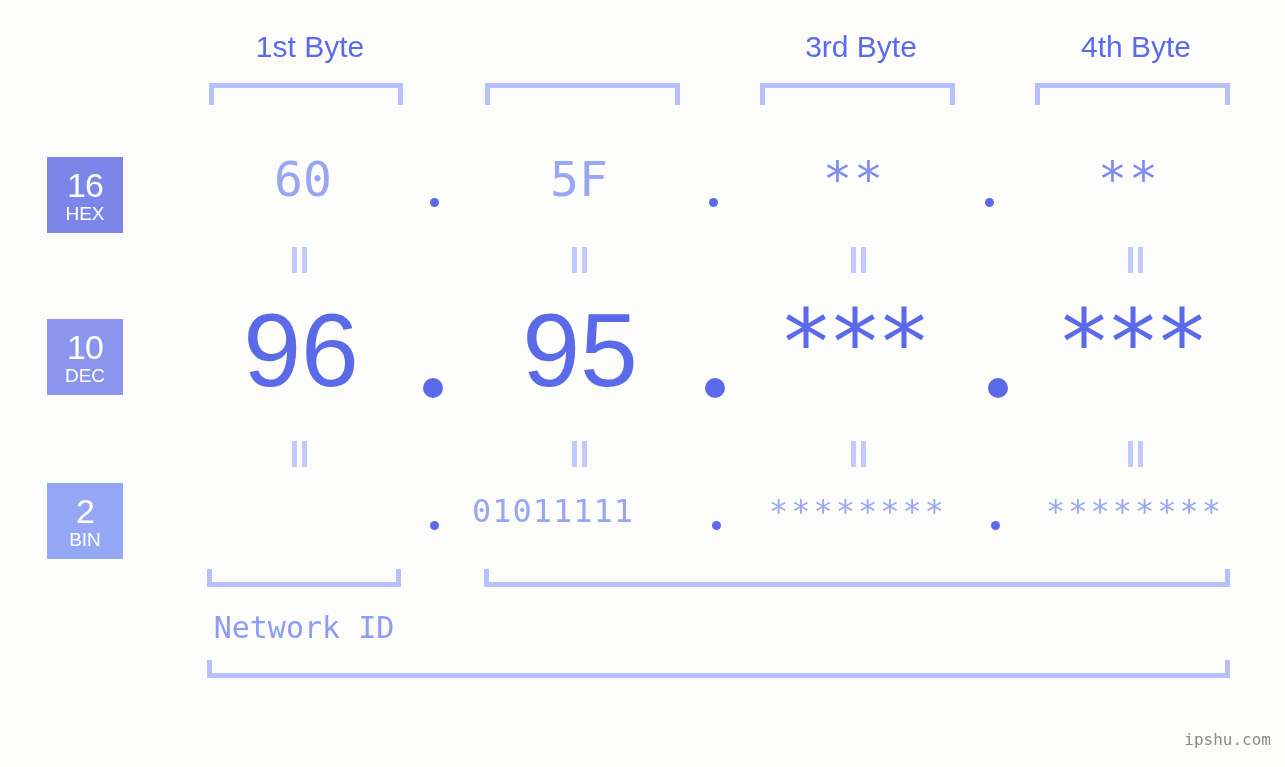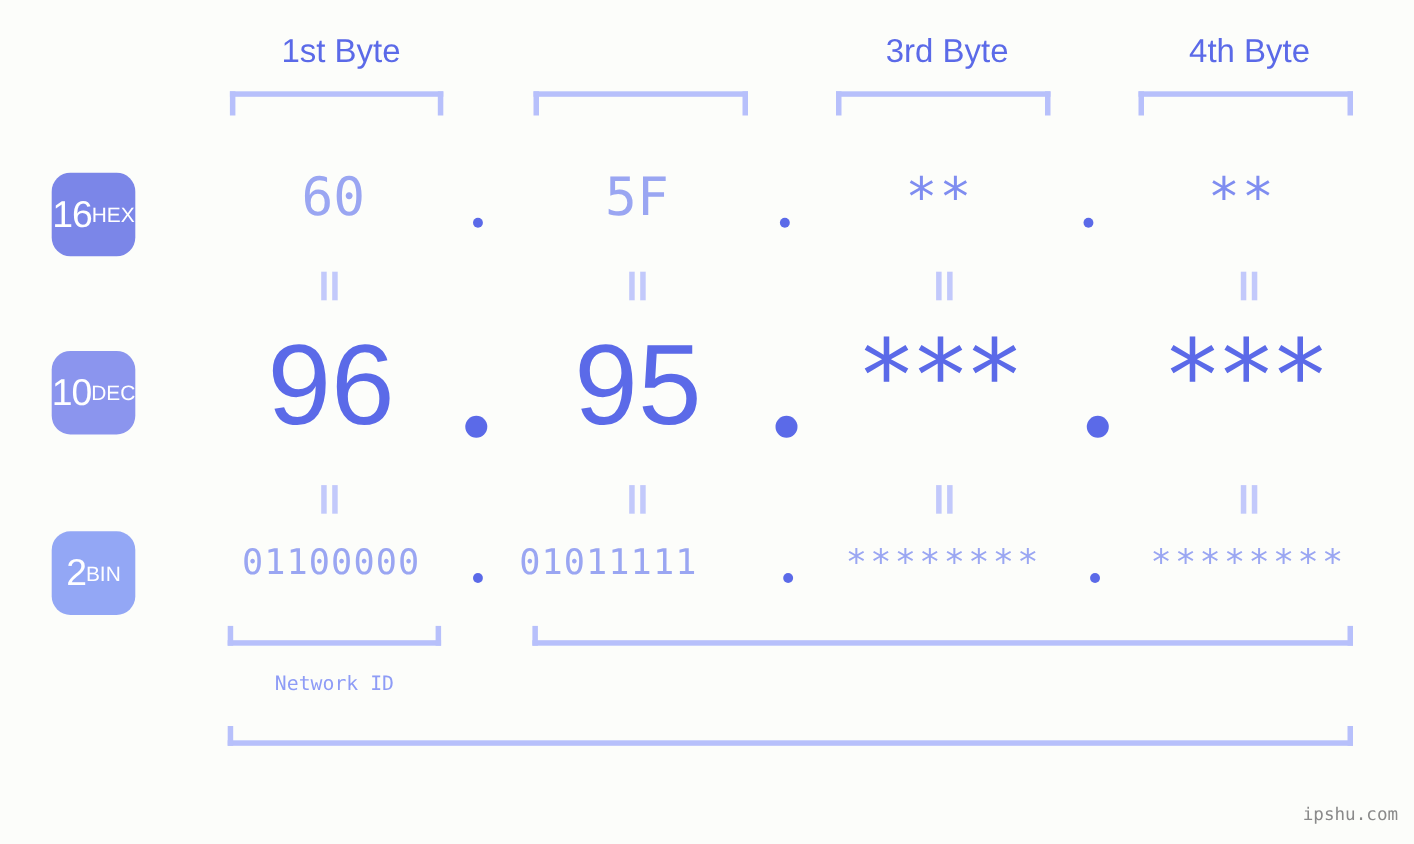--- a/index.html
+++ b/index.html
@@ -55,24 +55,24 @@
     border-right: 5px solid #b7c0fb;
     box-sizing: border-box;
   }
 
   
   .badge {
     position: absolute;
     left: 47px;
     width: 76px;
     height: 76px;
-    border-radius: 17px;
+    border-radius: 0;
     color: #ffffff;
     display: flex;
-    flex-direction: row;
+    flex-direction: column;
     align-items: center;
     justify-content: center;
     line-height: 1;
   }
   .badge .num {
     font-size: 34px;
     font-weight: 400;
     letter-spacing: -1px;
   }
   .badge .nam {
@@ -160,21 +160,21 @@
   
   .sect-label {
     position: absolute;
     text-align: center;
     font-family: "DejaVu Sans Mono", monospace;
     white-space: nowrap;
     line-height: 1;
   }
   #network-id-label {
     top: 613px;
-    font-size: 18px;
+    font-size: 30px;
     color: #8e9cf6;
   }
   #host-id-label {
     top: 613px;
     font-size: 27px;
     color: #5b6ae8;
   }
   #class-label {
     top: 694px;
     font-size: 34px;
@@ -264,21 +264,20 @@
     </div>
   <div class="eqmark" style="left:851px; top:441px;">
       <i class="a"></i>
       <i class="b"></i>
     </div>
   <div class="eqmark" style="left:1128px; top:441px;">
       <i class="a"></i>
       <i class="b"></i>
     </div>
 
-  <div class="val-cell bin-val" style="left:203px; width:196px;">01100000</div>
   <div class="val-cell bin-val" style="left:455px; width:196px;">01011111</div>
   <div class="val-cell bin-val stars" style="left:760px; width:196px;">********</div>
   <div class="val-cell bin-val stars" style="left:1037px; width:196px;">********</div>
 
   <div class="dot small" style="left:430px; top:521px;"></div>
   <div class="dot small" style="left:712px; top:521px;"></div>
   <div class="dot small" style="left:991px; top:521px;"></div>
 
   <div class="bottom-bracket" style="left:207px; top:569px; width:194px;"></div>
   <div class="bottom-bracket" style="left:484px; top:569px; width:746px;"></div>

